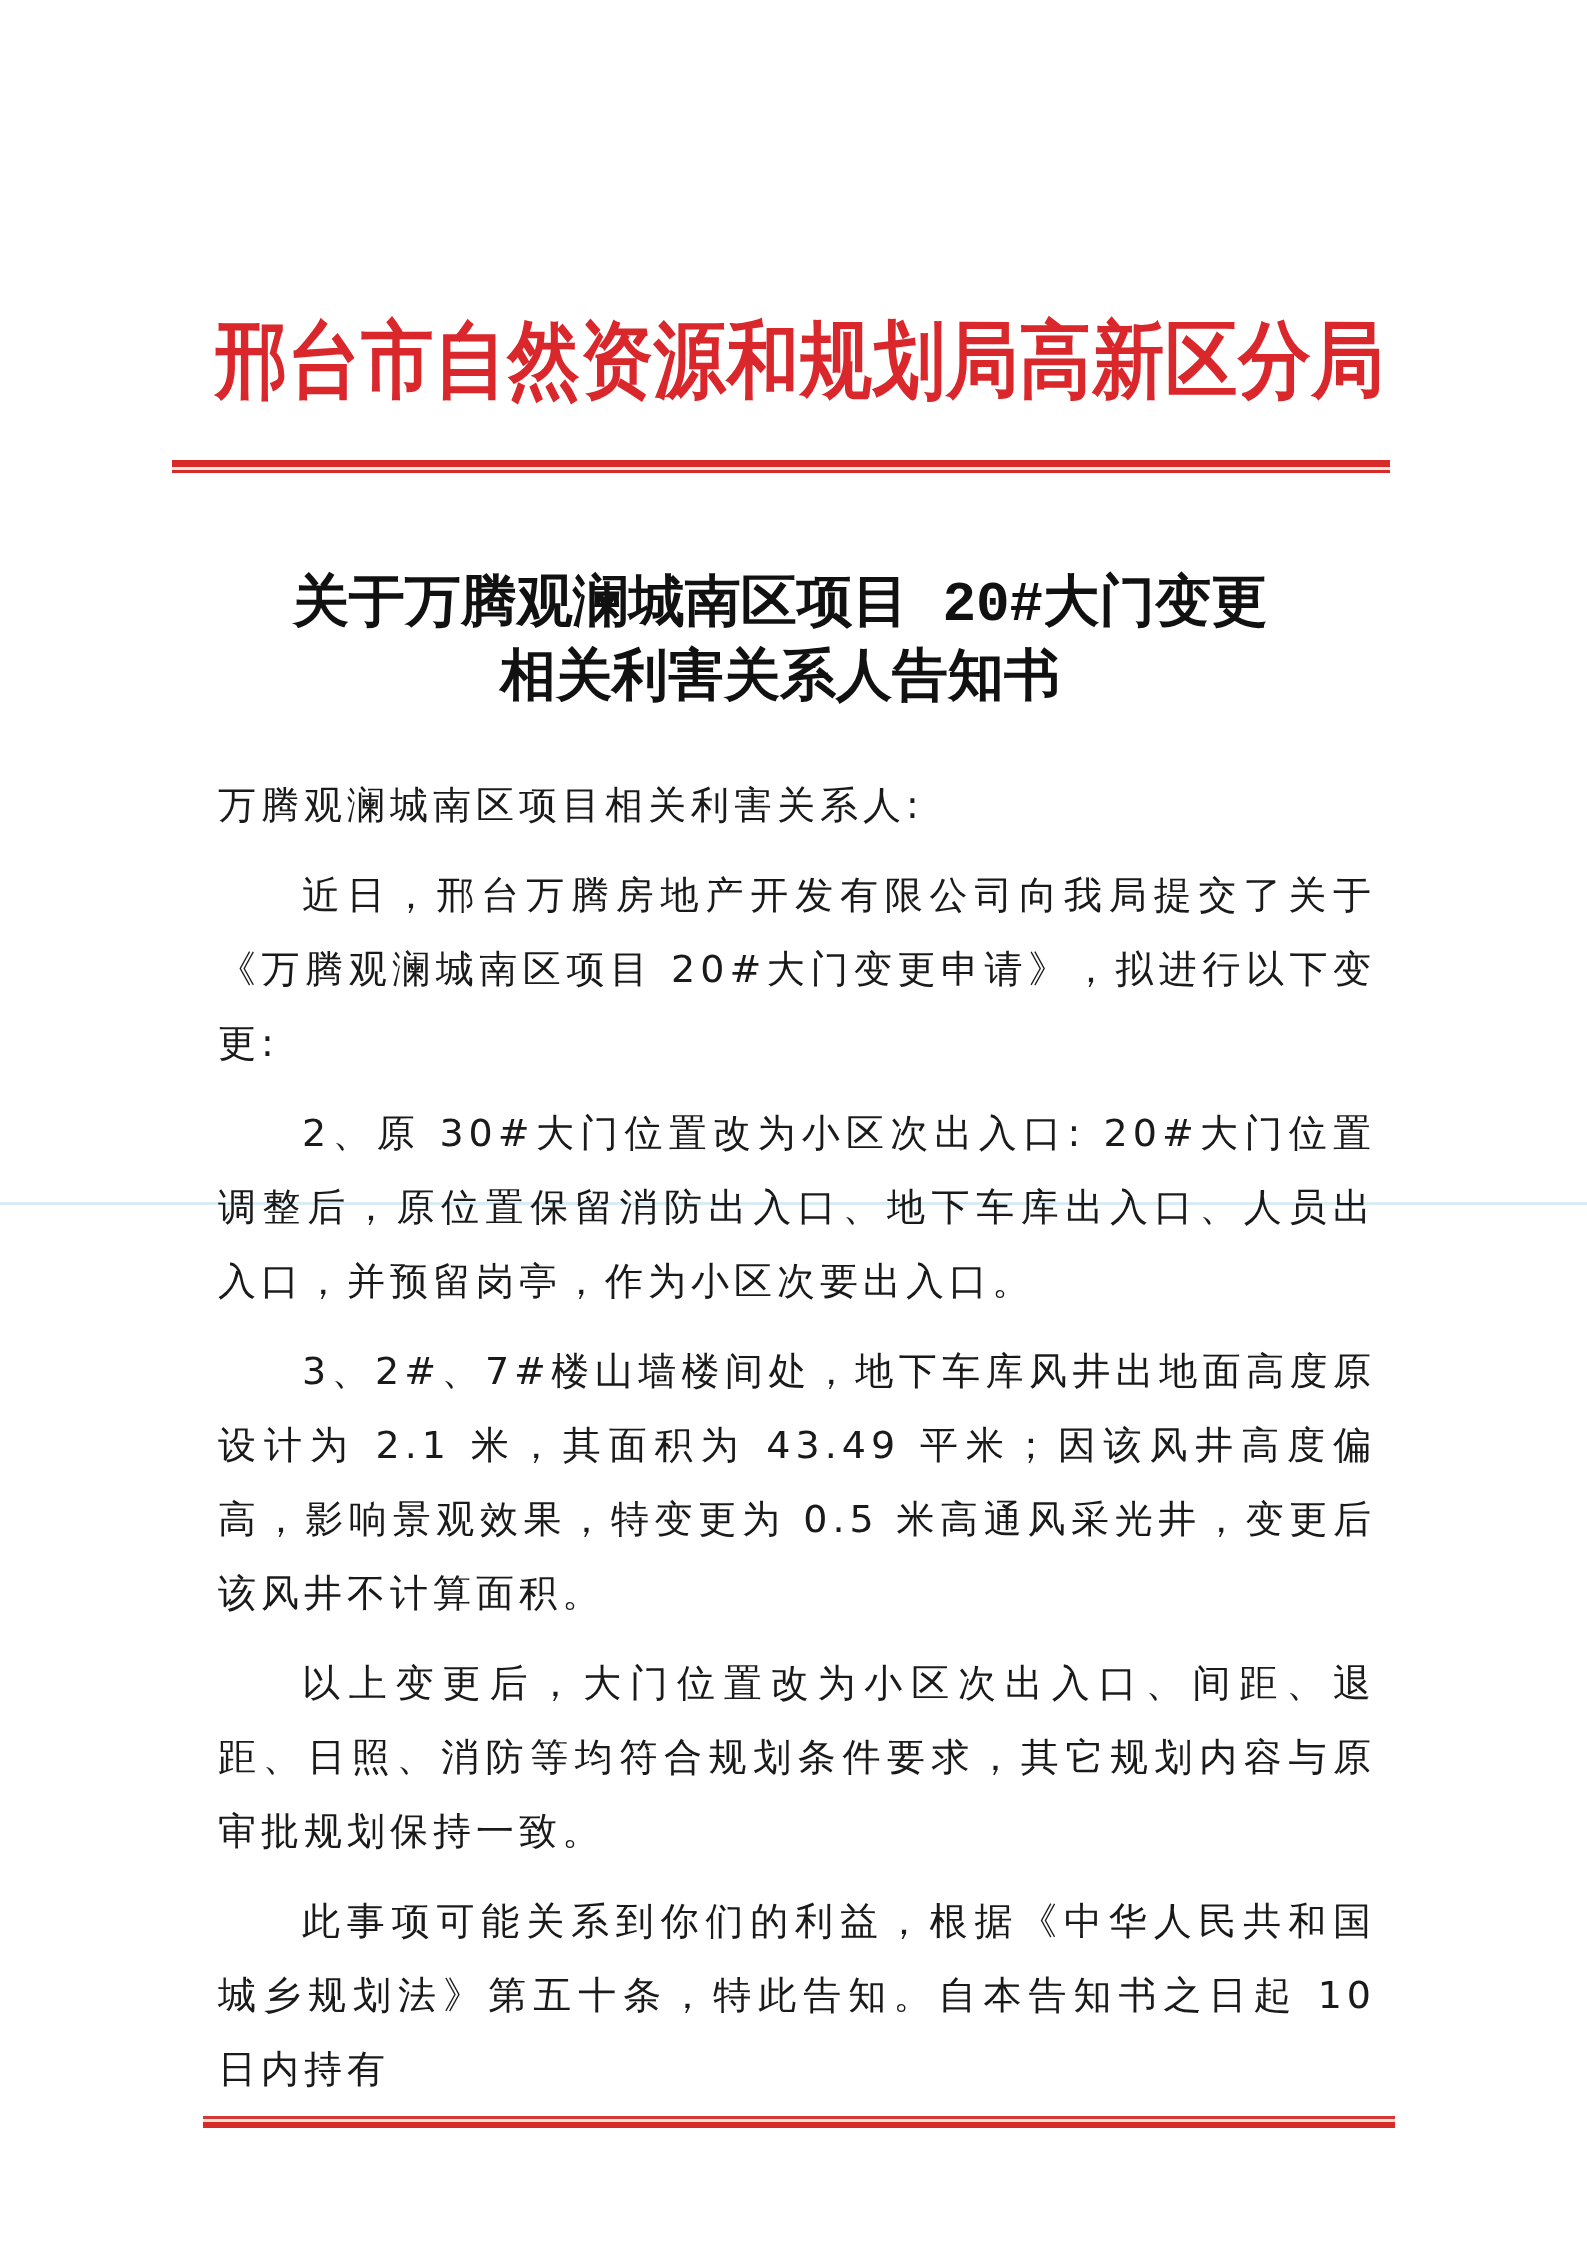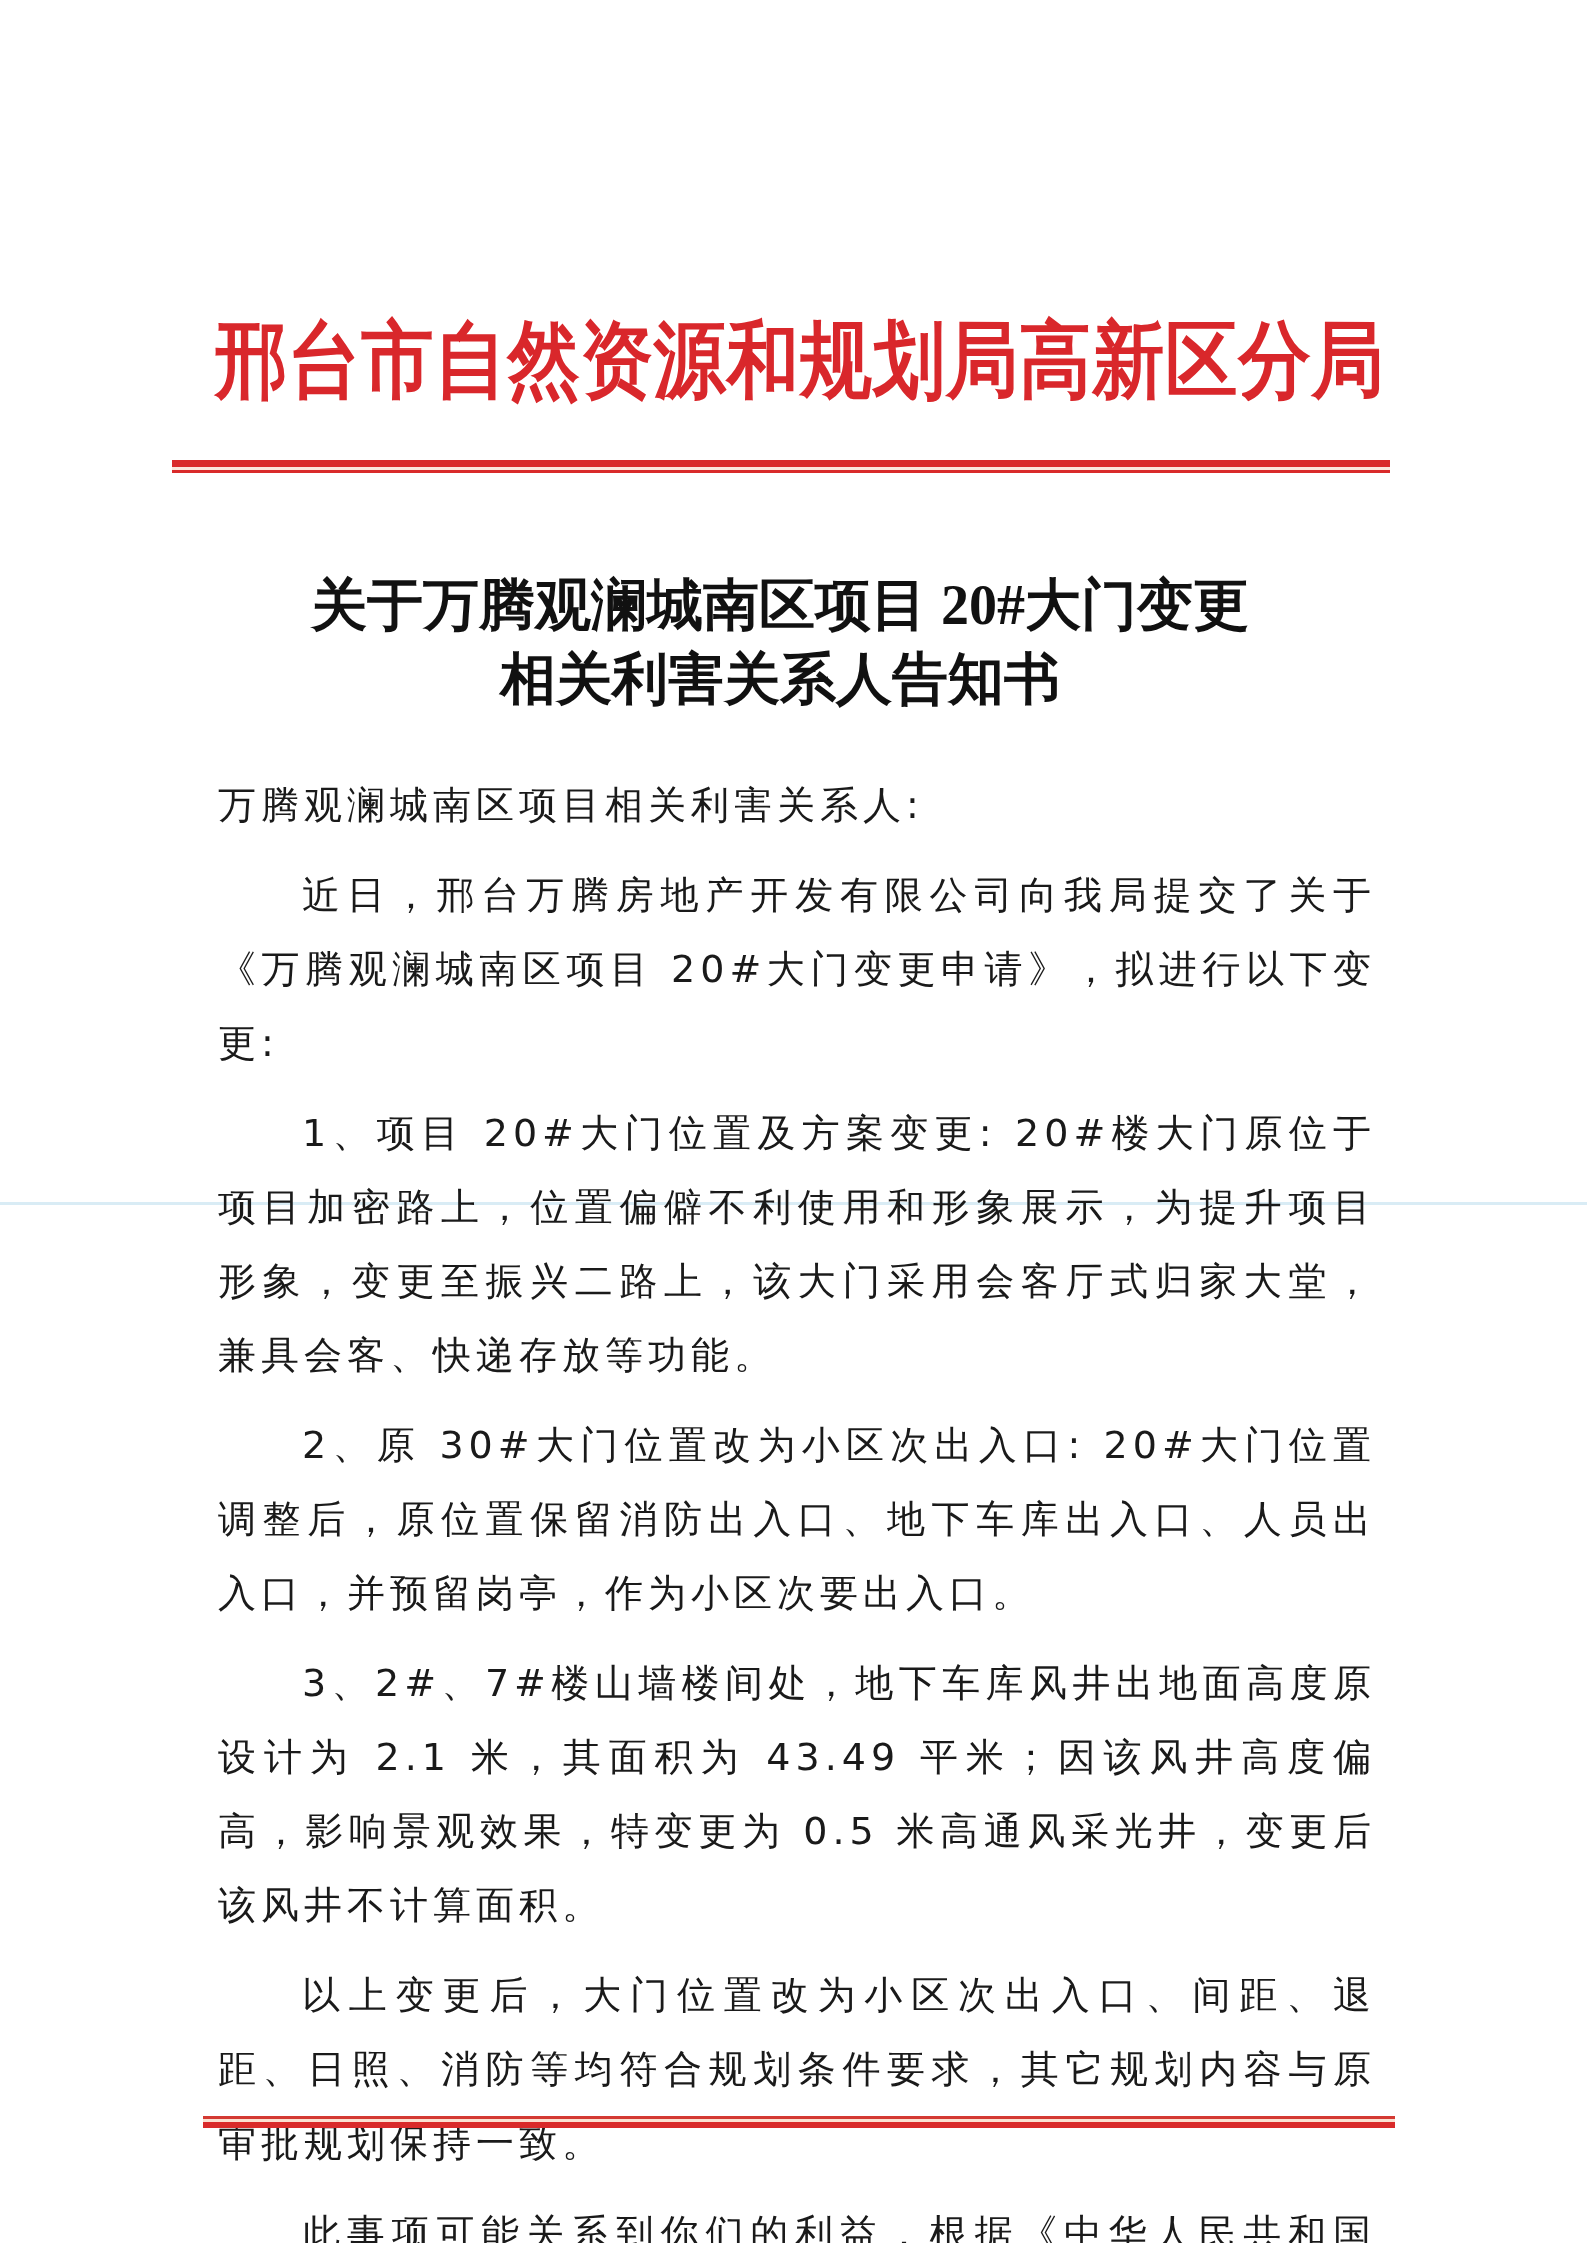--- a/index.html
+++ b/index.html
@@ -18,21 +18,21 @@
   .rule-top .thick { height: 7px; background: #d92a2a; }
   .rule-top .gap { height: 3px; background: #fbe6dc; }
   .rule-top .thin { height: 3px; background: #d92a2a; }
   .rule-bottom { position: absolute; left: 203px; top: 2116px; width: 1192px; }
   .rule-bottom .thin { height: 3px; background: #d43a33; }
   .rule-bottom .gap { height: 3px; background: #fbe1d2; }
   .rule-bottom .thick { height: 6px; background: #d92a2a; }
   .scan-line { position: absolute; left: 0; top: 1202px; width: 1587px; height: 3px; background: #cfe7f2; opacity: .8; }
   .title {
     position: absolute; left: 180px; top: 568px; width: 1200px; text-align: center;
-    font-family: Liberation Serif, serif; font-weight: bold;
+    font-family: Liberation Mono, monospace; font-weight: bold;
     font-size: 56px; line-height: 74px; color: #111;
   }
   .body {
     position: absolute; left: 202px; top: 752px; width: 1190px;
     font-family: "DejaVu Sans", "Liberation Sans", sans-serif;
     font-size: 38px; line-height: 74px; letter-spacing: 5px; color: #1a1a1a;
     text-align: justify;
   }
   .body p { margin: 16px; }
   .body .indent { text-indent: 84px; }
@@ -51,21 +51,20 @@
 <div class="title">
   <div>关于万腾观澜城南区项目 20#大门变更</div>
   <div>相关利害关系人告知书</div>
 </div>
 
 <div class="scan-line"></div>
 
 <div class="body">
   <p>万腾观澜城南区项目相关利害关系人:</p>
   <p class="indent">近日，邢台万腾房地产开发有限公司向我局提交了关于《万腾观澜城南区项目 20#大门变更申请》，拟进行以下变更:</p>
-  <p class="indent">1、项目 20#大门位置及方案变更: 20#楼大门原位于项目加密路上，位置偏僻不利使用和形象展示，为提升项目形象，变更至振兴二路上，该大门采用会客厅式归家大堂，兼具会客、快递存放等功能。</p>
   <p class="indent">2、原 30#大门位置改为小区次出入口: 20#大门位置调整后，原位置保留消防出入口、地下车库出入口、人员出入口，并预留岗亭，作为小区次要出入口。</p>
   <p class="indent">3、2#、7#楼山墙楼间处，地下车库风井出地面高度原设计为 2.1 米，其面积为 43.49 平米；因该风井高度偏高，影响景观效果，特变更为 0.5 米高通风采光井，变更后该风井不计算面积。</p>
   <p class="indent">以上变更后，大门位置改为小区次出入口、间距、退距、日照、消防等均符合规划条件要求，其它规划内容与原审批规划保持一致。</p>
   <p class="indent">此事项可能关系到你们的利益，根据《中华人民共和国城乡规划法》第五十条，特此告知。自本告知书之日起 10 日内持有</p>
 </div>
 
 <div class="rule-bottom">
   <div class="thin"></div>
     <div class="gap"></div>
     <div class="thick"></div>

